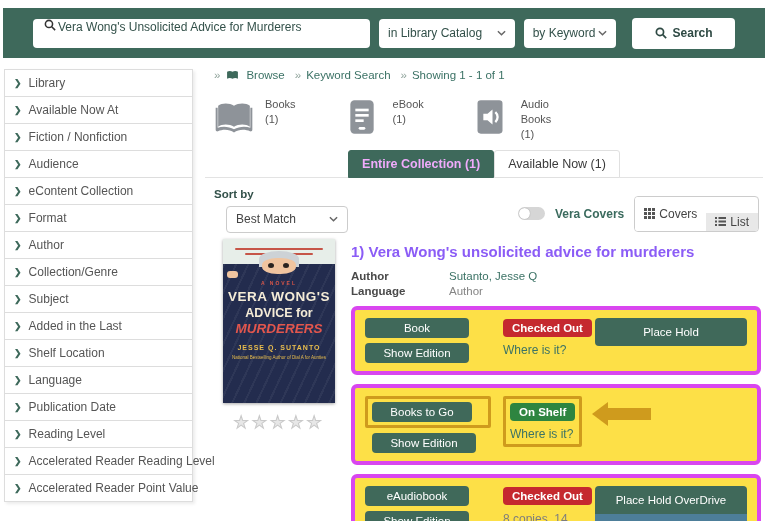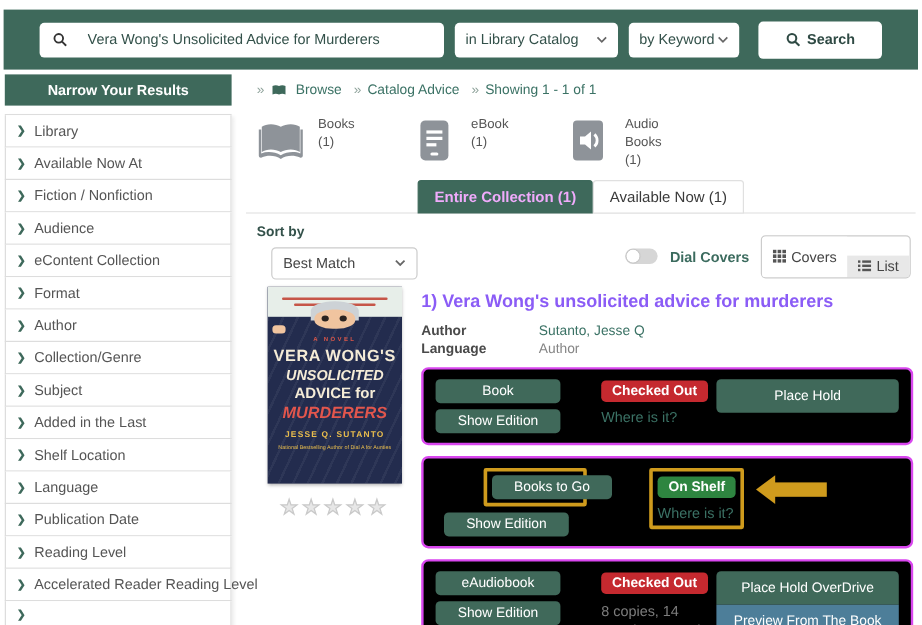--- a/index.html
+++ b/index.html
@@ -8,21 +8,21 @@
     width:768px; height:521px; overflow:hidden; position:relative;
     background:#fff; font-family:"Liberation Sans", sans-serif; color:#4a4a4a;
   }
   
   .top-bar {
     margin:8px 3px 0 3px; height:50px; background:#3e695b;
     display:flex; align-items:center; padding:0 30px; gap:9px;
   }
   .search-box {
     flex:0 0 337px; height:29px; background:#fff; border-radius:4px;
-    display:flex; align-items:center; padding:0 11px; gap:15px;
+    display:flex; align-items:flex-start; padding:0 11px; 
   }
   .search-box input {
     border:none; outline:none; flex:1; font:12px "Liberation Sans",sans-serif; color:#33514a; background:transparent;
   }
   .hdr-select {
     height:29px; background:#fff; border-radius:4px; padding:0 9px;
     display:flex; align-items:center; justify-content:space-between;
     font-size:12px; color:#33514a; cursor:pointer;
   }
   .sel-keyword { width:101px; }
@@ -109,21 +109,21 @@
   .cv-tag { margin-top:2px; font-size:4.5px; color:#e9bd4d; }
   .stars { margin-top:9px; font-size:17px; letter-spacing:3px; color:#e7e7e7; -webkit-text-stroke:1px #c9c9c9; cursor:pointer; }
   .details { flex:1; padding-right:2px; }
   .r-title { color:#8b5cf6; font-size:15px; font-weight:bold; margin:4px 0 10px; cursor:pointer; }
   .field-row { display:flex; font-size:11.5px; margin-bottom:3px; }
   .field-label { width:98px; font-weight:bold; color:#4a4a4a; }
   .field-val-link { color:#3b7265; cursor:pointer; }
   .field-val { color:#858585; }
   
   .card {
-    border:2px solid #d946ef; border-radius:6px; background:#000000;
+    border:4px solid #d946ef; border-radius:6px; background:#fde047;
     padding:8px 10px; margin-top:9px; display:flex; align-items:flex-start; position:relative;
   }
   .btn-col { width:112px; flex:none; display:flex; flex-direction:column; gap:5px; }
   .gbtn {
     background:#40695a; color:#fff; border:none; border-radius:4px;
     font:11.5px "Liberation Sans",sans-serif; padding:4px 6px; text-align:center; cursor:pointer; width:104px;
   }
   .status-col { margin-left:26px; }
   .badge { display:inline-block; color:#fff; font-size:11.5px; font-weight:bold; padding:3px 9px; border-radius:4px; }
   .badge.red { background:#c5292f; }
@@ -132,21 +132,21 @@
   .note-gray { margin-top:6px; font-size:12px; color:#7d7d7d; max-width:210px; line-height:1.35; }
   .action-col { margin-left:auto; width:152px; flex:none; }
   .action-btn {
     width:152px; border:none; color:#fff; font:11.5px "Liberation Sans",sans-serif;
     padding:7px 4px; text-align:center; cursor:pointer; line-height:1.3; display:block;
   }
   .a-green { background:#40695a; border-radius:4px; }
   .a-green-top { background:#40695a; border-radius:4px 4px 0 0; }
   .a-blue-bottom { background:#4d7e99; border-radius:0 0 4px 4px; }
   
-  .gold-box { border:3px solid #cf9b1d; border-radius:2px; padding:3px 4px; display:inline-block;margin-left:40px; }
+  .gold-box { border:3px solid #cf9b1d; border-radius:2px; padding:3px 4px; display:inline-block; }
   .gold-box .gbtn { width:100px; }
   .shelf-row { display:flex; align-items:flex-start; }
   .gold-arrow { position:relative; width:62px; height:24px; margin:6px 0 0 10px; flex:none; }
   .gold-arrow .head {
     position:absolute; left:0; top:0; width:0; height:0;
     border-top:12px solid transparent; border-bottom:12px solid transparent; border-right:16px solid #cf9b1d;
   }
   .gold-arrow .shaft { position:absolute; left:15px; top:6px; width:44px; height:12px; background:#cf9b1d; }
   .sel-chev { width:9px; height:6px; color:#666; flex:none; }
 </style>
@@ -178,21 +178,20 @@
         <circle cx="5.8" cy="5.8" r="4.2"></circle>
         <line x1="9" y1="9" x2="13" y2="13"></line>
       </svg>
     <span>Search</span>
   </button>
 </div>
 
 <div class="main">
 
   <div class="sidebar">
-    <div class="sidebar-title">Narrow Your Results</div>
     <div class="facets">
       <div class="facet">
           <span class="chev">❯</span>
           <span>Library</span>
         </div>
       <div class="facet">
           <span class="chev">❯</span>
           <span>Available Now At</span>
         </div>
       <div class="facet">
@@ -242,35 +241,36 @@
       <div class="facet">
           <span class="chev">❯</span>
           <span>Reading Level</span>
         </div>
       <div class="facet">
           <span class="chev">❯</span>
           <span>Accelerated Reader Reading Level</span>
         </div>
       <div class="facet">
           <span class="chev">❯</span>
+          <span>Accelerated Reader Point Value</span>
         </div>
     </div>
   </div>
 
   <div class="content">
 
     <div class="breadcrumb">
       <span class="bc-sep">»</span>
       <svg class="bc-book" viewBox="0 0 24 20" fill="#3e695b">
           <path d="M12 3C9.2 1.4 4.8 1.4 2 3v13c2.8-1.6 7.2-1.6 10 0 2.8-1.6 7.2-1.6 10 0V3c-2.8-1.6-7.2-1.6-10 0z"></path>
           <path d="M0 4v14c0 .8.9 1.4 1.6 1 3-1.5 7.6-1.4 10.4.4 2.8-1.8 7.4-1.9 10.4-.4.7.4 1.6-.2 1.6-1V4h-1v12.8c-3.2-1.3-7.6-1.1-10.5.6-2.9-1.7-7.3-1.9-10.5-.6V4H0z" opacity=".0"></path>
         </svg>
       <span class="bc-link">Browse</span>
       <span class="bc-sep" style="margin-left:5px;">»</span>
-      <span class="bc-link">Catalog Advice</span>
+      <span class="bc-link">Keyword Search</span>
       <span class="bc-sep" style="margin-left:5px;">»</span>
       <span class="bc-link">Showing 1 - 1 of 1</span>
     </div>
 
     <div class="fmt-row">
       <div class="fmt">
         <svg class="fmt-icon" viewBox="0 0 24 22" fill="currentColor">
             <path d="M12 4.2C9.3 2.5 4.7 2.5 2.5 4.2v12.6c2.2-1.7 6.8-1.7 9.5 0 2.7-1.7 7.3-1.7 9.5 0V4.2C19.3 2.5 14.7 2.5 12 4.2z"></path>
             <path d="M1 5.5v13.2c0 .7.8 1.2 1.4.9 2.9-1.4 7-1.2 9.6.7 2.6-1.9 6.7-2.1 9.6-.7.6.3 1.4-.2 1.4-.9V5.5h-1.2v12c-3-1.1-6.9-.8-9.8.9-2.9-1.7-6.8-2-9.8-.9v-12H1z"></path>
           </svg>
@@ -317,21 +317,21 @@
           <span>Best Match</span>
           <svg class="sel-chev" viewBox="0 0 10 6" fill="none" stroke="currentColor" stroke-width="1.6">
               <polyline points="1,1 5,5 9,1"></polyline>
             </svg>
         </div>
       </div>
       <div class="view-controls">
         <div class="toggle">
             <div class="knob"></div>
           </div>
-        <span class="hide-covers">Dial Covers</span>
+        <span class="hide-covers">Vera Covers</span>
         <div class="view-group">
           <div class="view-btn">
             <svg class="view-icon" viewBox="0 0 11 11" fill="currentColor">
                 <rect x="0" y="0" width="3" height="3"></rect>
                 <rect x="4" y="0" width="3" height="3"></rect>
                 <rect x="8" y="0" width="3" height="3"></rect>
                 <rect x="0" y="4" width="3" height="3"></rect>
                 <rect x="4" y="4" width="3" height="3"></rect>
                 <rect x="8" y="4" width="3" height="3"></rect>
                 <rect x="0" y="8" width="3" height="3"></rect>
@@ -365,21 +365,20 @@
           <div class="face">
             <div class="hair"></div>
               <div class="skin"></div>
               <div class="eye l"></div>
               <div class="eye r"></div>
           </div>
           <div class="hand"></div>
           <div class="cover-body">
             <div class="cv-novel">A NOVEL</div>
             <div class="cv-t1">VERA WONG'S</div>
-            <div class="cv-t2">UNSOLICITED</div>
             <div class="cv-t3">ADVICE for</div>
             <div class="cv-t4">MURDERERS</div>
             <div class="cv-auth">JESSE Q. SUTANTO</div>
             <div class="cv-tag">National Bestselling Author of Dial A for Aunties</div>
           </div>
         </div>
         <div class="stars"><span>★</span><span>★</span><span>★</span><span>★</span><span>★</span></div>
       </div>
 
       <div class="details">

